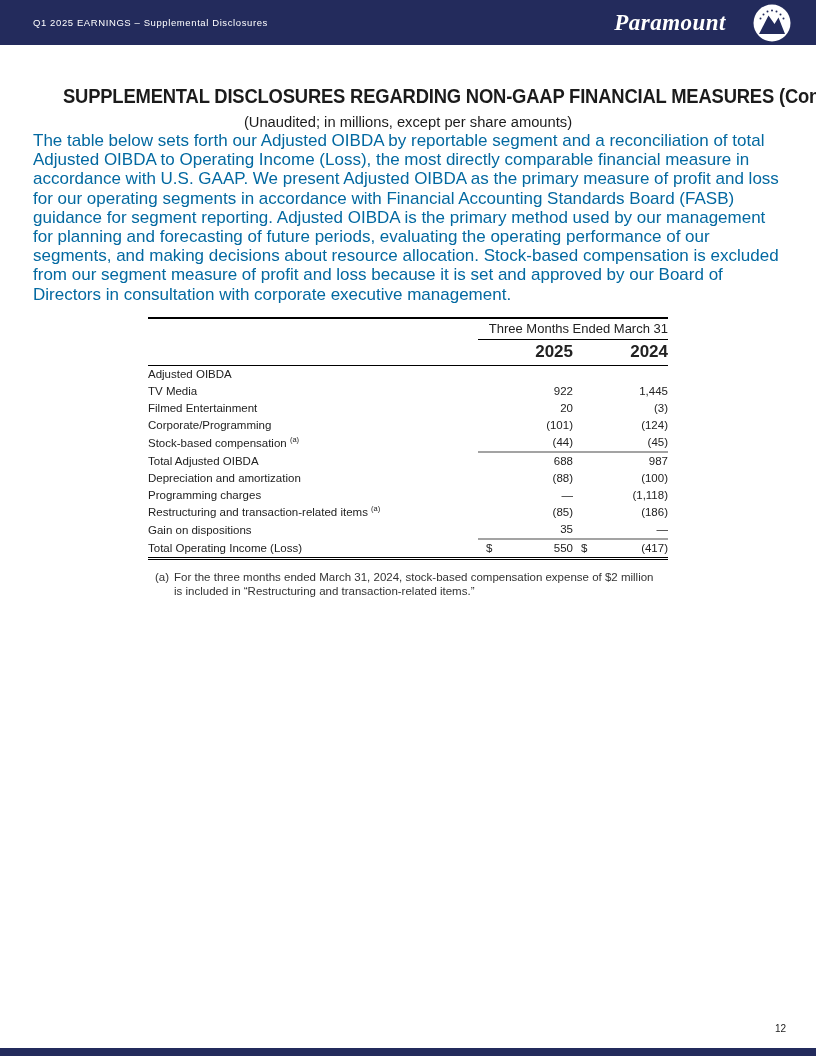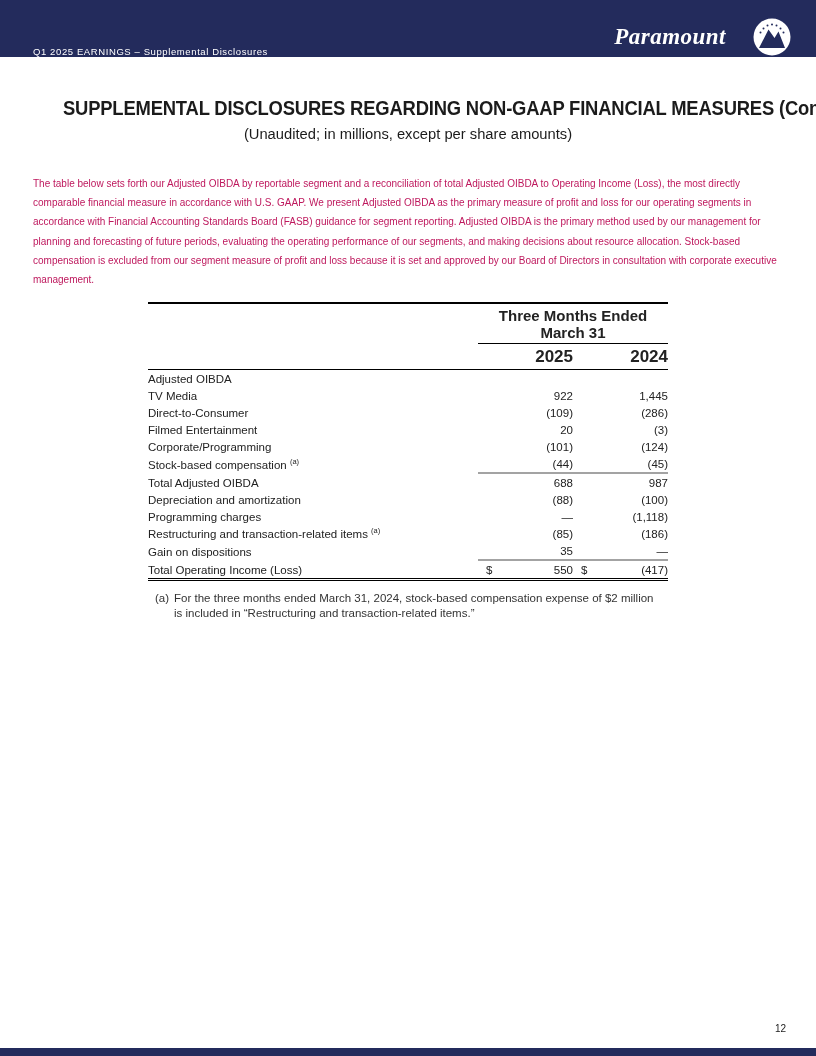--- a/index.html
+++ b/index.html
@@ -9,24 +9,24 @@
     width: 816px;
     height: 1056px;
     margin: 0 auto;
     background: #ffffff;
     font-family: "Liberation Sans", sans-serif;
     color: #222;
     overflow: hidden;
   }
   
   .topbar {
-    height: 57px;
+    height: 45px;
     background: #232b5c;
     display: flex;
-    align-items: flex-end;
+    align-items: center;
     justify-content: space-between;
     padding: 0 24px 0 33px;
   }
   .topbar-text {
     color: #ffffff;
     font-size: 9.5px;
     letter-spacing: 0.6px;
     font-weight: 400;
   }
   .brand { display: flex; align-items: center; gap: 26px; }
@@ -55,43 +55,42 @@
   .doc-subtitle {
     margin-top: 5px;
     text-align: center;
     font-size: 15.5px;
     font-weight: 400;
     color: #1b1b1b;
     transform: scaleX(0.95);
     transform-origin: center;
   }
   .intro {
-    margin-top: 31px;
-    font-size: 10px;
+    font-size: 17px;
     line-height: 19.2px;
-    color: #be185d;
+    color: #0369a1;
   }
   
   .fin-table {
     margin: 13px 0 0 115px;
     width: 520px;
     border-collapse: collapse;
     font-size: 11.5px;
     color: #222;
     border-top: 2.5px solid #000;
   }
   .fin-table td { padding: 2.5px 0; vertical-align: bottom; }
   .lbl { text-align: left; padding-left: 4px; }
   .ind { padding-left: 22px; }
   .bold { font-weight: 400; }
   .val { width: 95px; text-align: right; padding-right: 14px; }
   .period-cell {
-    text-align: center;
-    font-weight: 700;
-    font-size: 15px;
+    text-align: right;
+    font-weight: 400;
+    font-size: 13px;
     border-bottom: 1px solid #000;
     padding-bottom: 3px;
   }
   .years-row td { border-bottom: 1px solid #000; }
   .year { font-weight: 700; text-align: right; padding-right: 22px; font-size: 17px; }
   .rule-top { border-top: 2px solid #a3a3a3; }
   .total-row td { border-bottom: 3px double #000; margin-left: 48px; }
   sup { font-size: 7.5px; vertical-align: super; line-height: 0; }
   .money { display: flex; justify-content: space-between; padding-left: 8px; }
   
@@ -166,25 +165,20 @@
           <td class="lbl bold">Adjusted OIBDA</td>
           <td class="val"></td>
           <td class="val"></td>
         </tr>
         <tr>
           <td class="lbl ind">TV Media</td>
           <td class="val">922</td>
           <td class="val">1,445</td>
         </tr>
         <tr>
-          <td class="lbl ind">Direct-to-Consumer</td>
-          <td class="val">(109)</td>
-          <td class="val">(286)</td>
-        </tr>
-        <tr>
           <td class="lbl ind">Filmed Entertainment</td>
           <td class="val">20</td>
           <td class="val">(3)</td>
         </tr>
         <tr>
           <td class="lbl ind">Corporate/Programming</td>
           <td class="val">(101)</td>
           <td class="val">(124)</td>
         </tr>
         <tr>

